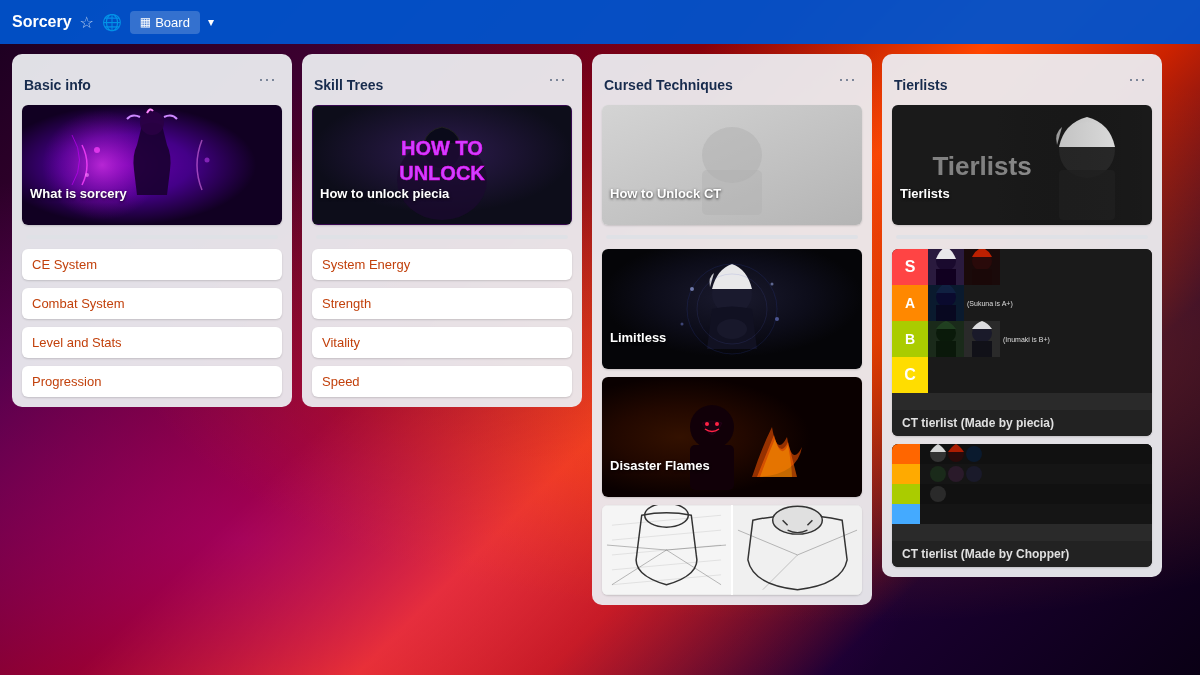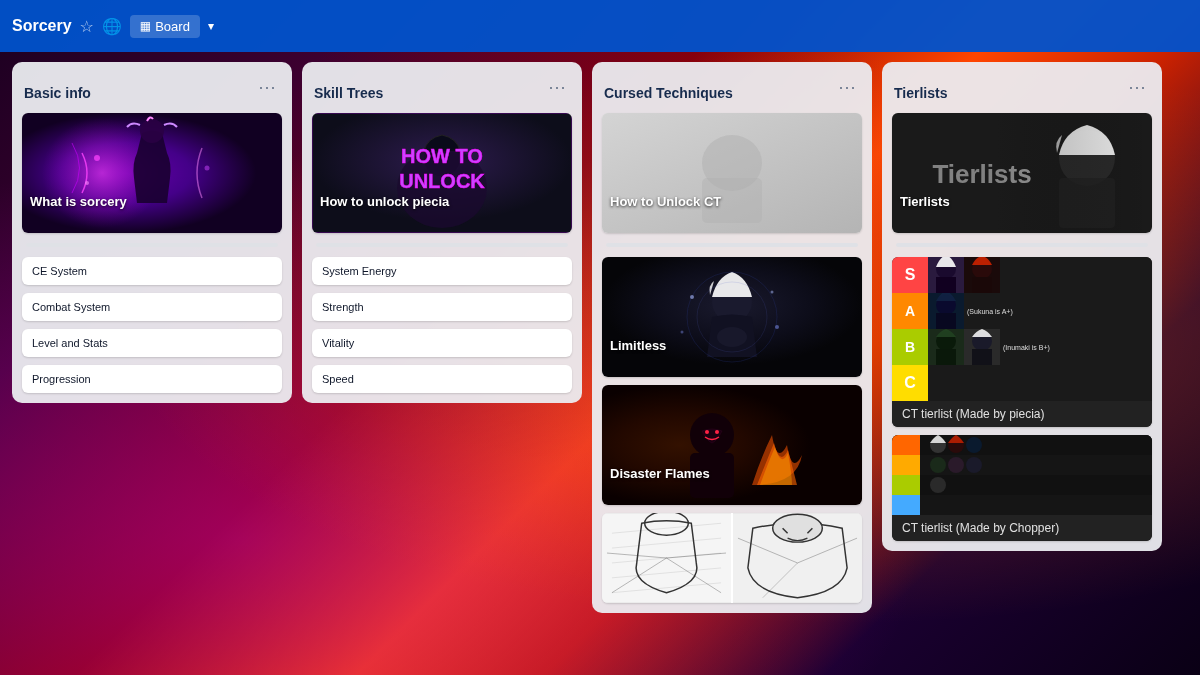--- a/index.html
+++ b/index.html
@@ -24,21 +24,21 @@
       inset: 0;
       background: radial-gradient(ellipse at 70% 50%, rgba(255,100,0,0.4) 0%, transparent 60%),
                   radial-gradient(ellipse at 20% 80%, rgba(180,0,180,0.5) 0%, transparent 50%),
                   radial-gradient(ellipse at 50% 30%, rgba(100,0,100,0.3) 0%, transparent 40%);
     }
 
     
     .topbar {
       position: relative;
       z-index: 10;
-      height: 52px;
+      height: 44px;
       background: rgba(0,82,204,0.95);
       display: flex;
       align-items: center;
       padding: 0 12px;
       gap: 8px;
     }
     .topbar-title {
       color: white;
       font-weight: 700;
       font-size: 16px;
@@ -130,22 +130,22 @@
       position: absolute;
       bottom: 24px;
       left: 8px;
       color: white;
       font-size: 13px;
       font-weight: 600;
       text-shadow: 0 1px 3px rgba(0,0,0,0.8);
     }
     .card-text {
       padding: 8px 10px;
-      font-size: 11px;
-      color: #0f172a;
+      font-size: 13px;
+      color: #c2410c;
       font-weight: 500;
     }
     .card-separator {
       height: 4px;
       background: #dfe1e6;
       border-radius: 2px;
       margin: 2px 4px;
     }
 
     
@@ -184,21 +184,22 @@
       font-size: 8px;
       color: #aaa;
       padding: 0 4px;
     }
 
     .tierlist-label {
       padding: 6px 10px;
       font-size: 12px;
       color: #e0e0e0;
       background: #222;
-      font-weight: 400;
+      font-weight: 700;
+      margin-top: 17px;
     }
 
     
     .dual-img {
       display: flex;
       gap: 2px;
       height: 90px;
     }
     .dual-img-half {
       flex: 1;

